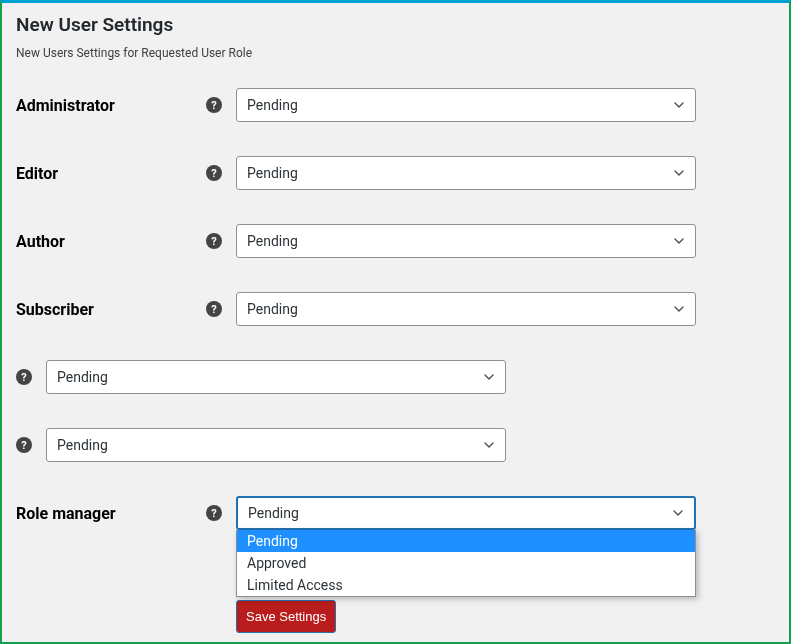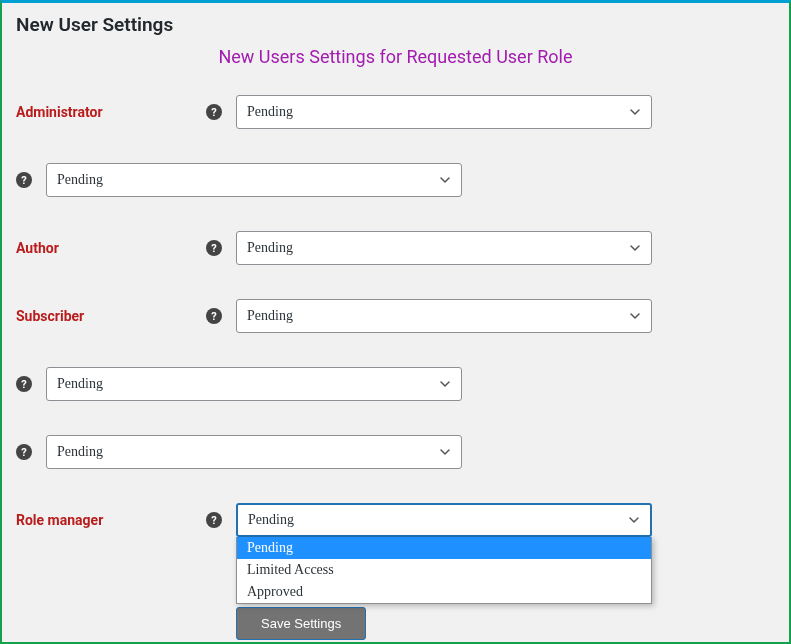--- a/index.html
+++ b/index.html
@@ -19,55 +19,53 @@
       background: #f1f1f1;
       padding: 10px 14px;
     }
     .page-title {
       font-size: 19px;
       font-weight: 600;
       color: #23282d;
       margin-bottom: 10px;
     }
     .page-subtitle {
-      font-size: 18px;
-      color: #a21caf;
+      font-size: 12px;
+      color: #404040;
       margin-bottom: 28px;
-      text-align: center;
     }
     .form-row {
       display: flex;
       align-items: center;
       margin-bottom: 34px;
       position: relative;
     }
     .row-label {
       width: 190px;
-      font-size: 14px;
+      font-size: 16px;
       font-weight: 700;
-      color: #b91c1c;
+      color: #000000;
     }
     .help-icon {
       width: 16px;
       height: 16px;
       border-radius: 50%;
       background: #444;
       color: #fff;
       font-size: 11px;
       font-weight: 700;
       display: inline-flex;
       align-items: center;
       justify-content: center;
       margin-right: 14px;
       cursor: help;
     }
     .select-wrap {
       position: relative;
-      width: 416px;
-      font-family: Liberation Serif, serif;
+      width: 460px;
     }
     .select-box {
       width: 100%;
       height: 34px;
       border: 1px solid #8c8f94;
       border-radius: 3px;
       background: #fff;
       padding: 0 30px 0 10px;
       font-size: 14px;
       color: #2c3338;
@@ -106,25 +104,25 @@
     }
     .dropdown-option.selected {
       background: #1e90ff;
       color: #fff;
     }
     .save-row {
       margin-left: 220px;
       margin-top: 70px;
     }
     .save-button {
-      background: #737373;
+      background: #b91c1c;
       color: #fff;
       border: 1px solid #2271b1;
       border-radius: 3px;
-      padding: 8px 24px;
+      padding: 8px 9px;
       font-size: 13px;
       cursor: pointer;
     }
   </style>
 </head>
 <body>
 
 <div class="outer-frame">
   <h2 class="page-title">New User Settings</h2>
   <div class="page-subtitle">New Users Settings for Requested User Role</div>
@@ -138,20 +136,21 @@
             <span>Pending</span>
             <span class="chevron">
               <svg width="12" height="12" viewBox="0 0 12 12">
                 <path d="M2 4 L6 8 L10 4" stroke="#555" stroke-width="1.5" fill="none" stroke-linecap="round" stroke-linejoin="round"></path>
               </svg>
             </span>
           </div>
         </div>
       </div>
       <div class="form-row">
+        <div class="row-label">Editor</div>
         <span class="help-icon">?</span>
         <div class="select-wrap">
           <div class="select-box">
             <span>Pending</span>
             <span class="chevron">
               <svg width="12" height="12" viewBox="0 0 12 12">
                 <path d="M2 4 L6 8 L10 4" stroke="#555" stroke-width="1.5" fill="none" stroke-linecap="round" stroke-linejoin="round"></path>
               </svg>
             </span>
           </div>
@@ -218,22 +217,22 @@
           <div class="select-box open">
             <span>Pending</span>
             <span class="chevron">
               <svg width="12" height="12" viewBox="0 0 12 12">
                 <path d="M2 4 L6 8 L10 4" stroke="#555" stroke-width="1.5" fill="none" stroke-linecap="round" stroke-linejoin="round"></path>
               </svg>
             </span>
           </div>
           <div class="dropdown-list">
             <div class="dropdown-option selected">Pending</div>
+            <div class="dropdown-option">Approved</div>
             <div class="dropdown-option">Limited Access</div>
-            <div class="dropdown-option">Approved</div>
           </div>
         </div>
       </div>
     </div>
 
   <div class="save-row">
     <button class="save-button">Save Settings</button>
   </div>
 </div>
 

